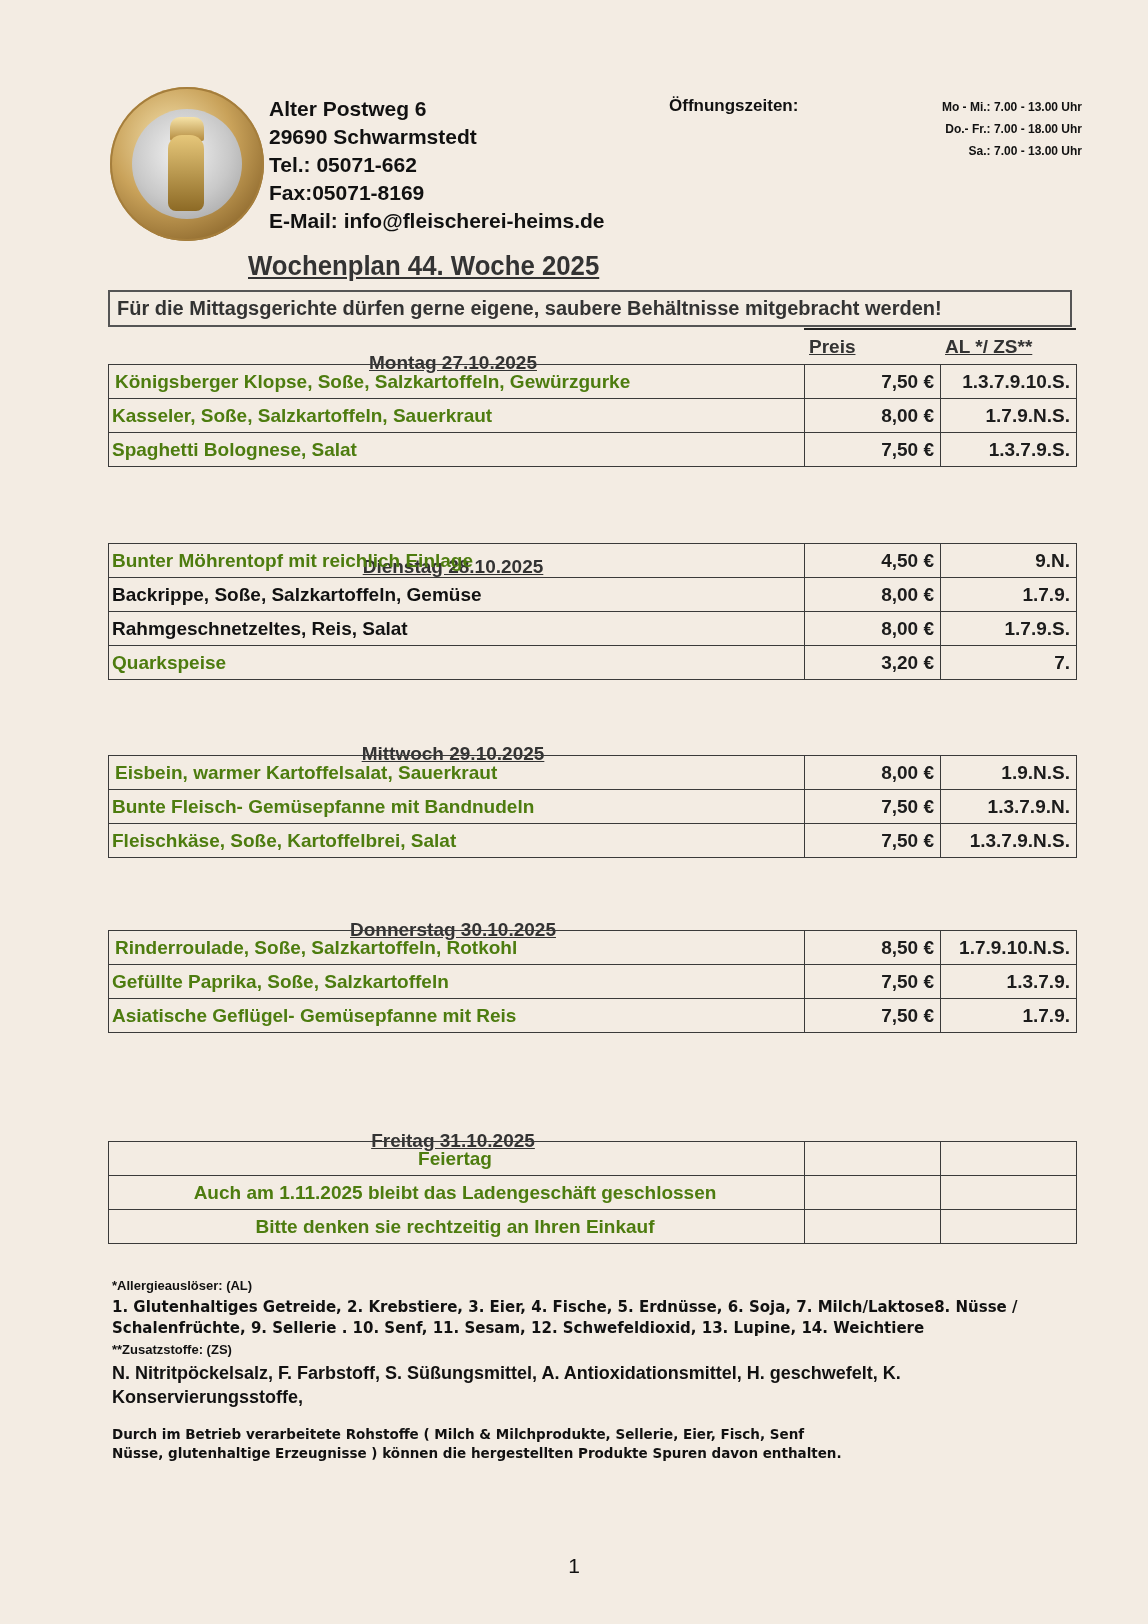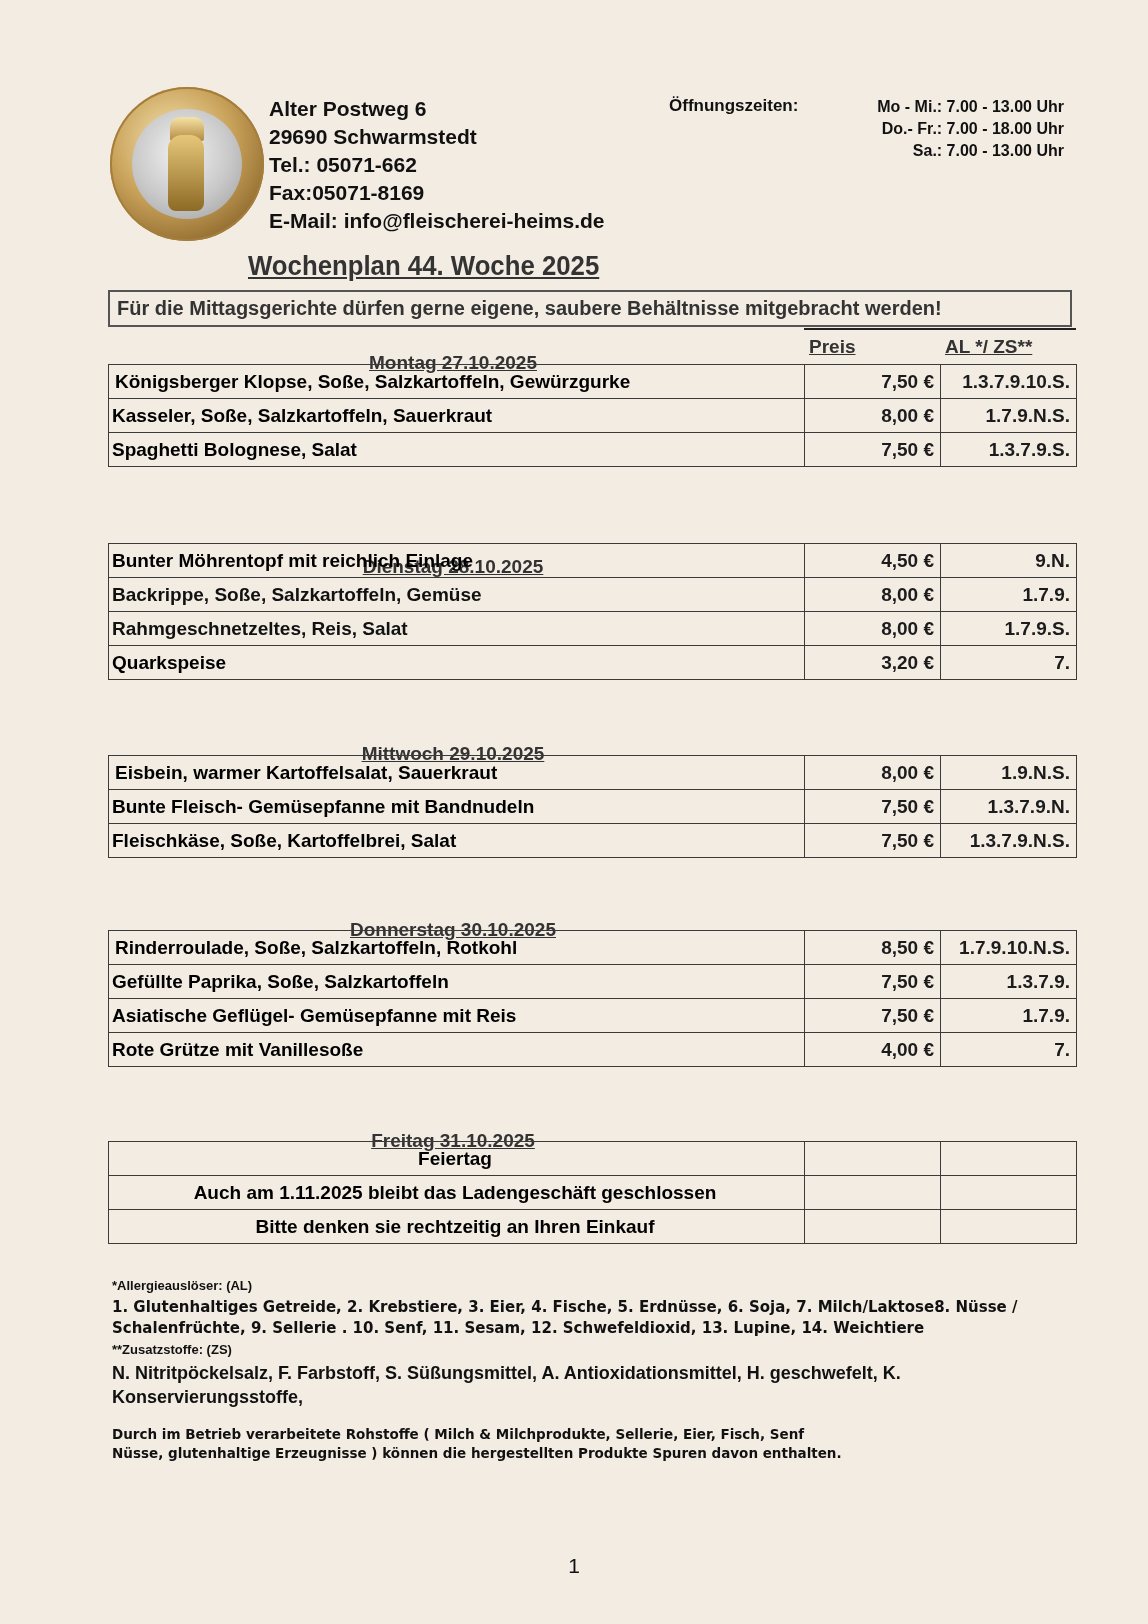--- a/index.html
+++ b/index.html
@@ -20,37 +20,37 @@
     position: absolute; left: 38px; top: 16px; width: 36px; height: 76px;
     background: linear-gradient(#e6c77a, #8d6a25); border-radius: 14px 14px 8px 8px;
   }
   .logo-hat {
     position: absolute; left: 38px; top: 6px; width: 34px; height: 24px; border-radius: 10px 10px 2px 2px;
     background: linear-gradient(#f6e3a8, #b38a3e);
   }
   .address { position: absolute; left: 269px; top: 95px; font-weight: bold; font-size: 21px; line-height: 28px; color: #111; }
   .address div { white-space: nowrap; }
   .hours-label { position: absolute; left: 669px; top: 96px; font-weight: bold; font-size: 17px; color: #111; }
-  .hours { position: absolute; right: 84px; top: 96px; font-weight: bold; font-size: 16px; line-height: 22px; text-align: right; color: #111; }
+  .hours { position: absolute; right: 66px; top: 96px; font-weight: bold; font-size: 12px; line-height: 22px; text-align: right; color: #111; }
   .title {
     position: absolute; left: 248px; top: 250px; font-size: 28px; font-weight: bold; text-decoration: underline;
     color: #333; transform: scaleX(0.92); transform-origin: left;
   }
   .notice {
     position: absolute; left: 108px; top: 290px; width: 964px; height: 37px; border: 2px solid #555; box-sizing: border-box;
     font-weight: bold; font-size: 20px; line-height: 33px; padding-left: 7px; color: #333; white-space: nowrap;
   }
   .col-head { position: absolute; font-weight: bold; font-size: 19px; text-decoration: underline; color: #333; }
   .day-head { position: absolute; font-weight: bold; font-size: 19px; text-decoration: underline; color: #333; text-align: center; width: 690px; left: 108px; margin-top: 16px; }
   table.menu {
     position: absolute; left: 108px; width: 968px; border-collapse: collapse; table-layout: fixed;
   }
   table.menu td {
     border: 1.5px solid #3a3a3a; height: 34px; box-sizing: border-box; padding: 0 6px;
-    font-weight: bold; font-size: 19px; color: #000000; white-space: nowrap; overflow: hidden;
+    font-weight: bold; font-size: 19px; color: #4d7c0f; white-space: nowrap; overflow: hidden;
   }
   table.menu td.dish { width: 696px; padding-left: 3px; }
   table.menu td.price { width: 136px; text-align: right; color: #1c1c1c; }
   table.menu td.codes { width: 136px; text-align: right; color: #1c1c1c; }
   table.menu td.center { text-align: center; }
   .legend { position: absolute; left: 112px; top: 1275px; width: 940px; color: #111; }
   .legend .h { font-weight: bold; font-size: 13px; line-height: 22px; }
   .legend .t { font-family: "DejaVu Sans", sans-serif; font-weight: bold; font-size: 15px; line-height: 21px; }
   .legend .z { font-weight: bold; font-size: 18px; line-height: 24px; }
   .legend .small { font-family: "DejaVu Sans", sans-serif; font-weight: bold; font-size: 13.5px; line-height: 19px; margin-top: 16px; }
@@ -165,25 +165,20 @@
   <tr>
         <td class="dish">Gefüllte Paprika, Soße, Salzkartoffeln</td>
         <td class="price">7,50 €</td>
         <td class="codes">1.3.7.9.</td>
       </tr>
   <tr>
         <td class="dish">Asiatische Geflügel- Gemüsepfanne mit Reis</td>
         <td class="price">7,50 €</td>
         <td class="codes">1.7.9.</td>
       </tr>
-  <tr>
-        <td class="dish">Rote Grütze mit Vanillesoße</td>
-        <td class="price">4,00 €</td>
-        <td class="codes">7.</td>
-      </tr>
 </tbody>
   </table>
 
 <div class="day-head" style="top:1114px;">Freitag 31.10.2025</div>
 <table class="menu" style="top:1141px;border-radius:10px;">
   <tbody>
       <tr>
         <td class="dish center">Feiertag</td>
         <td class="price"></td>
         <td class="codes"></td>

